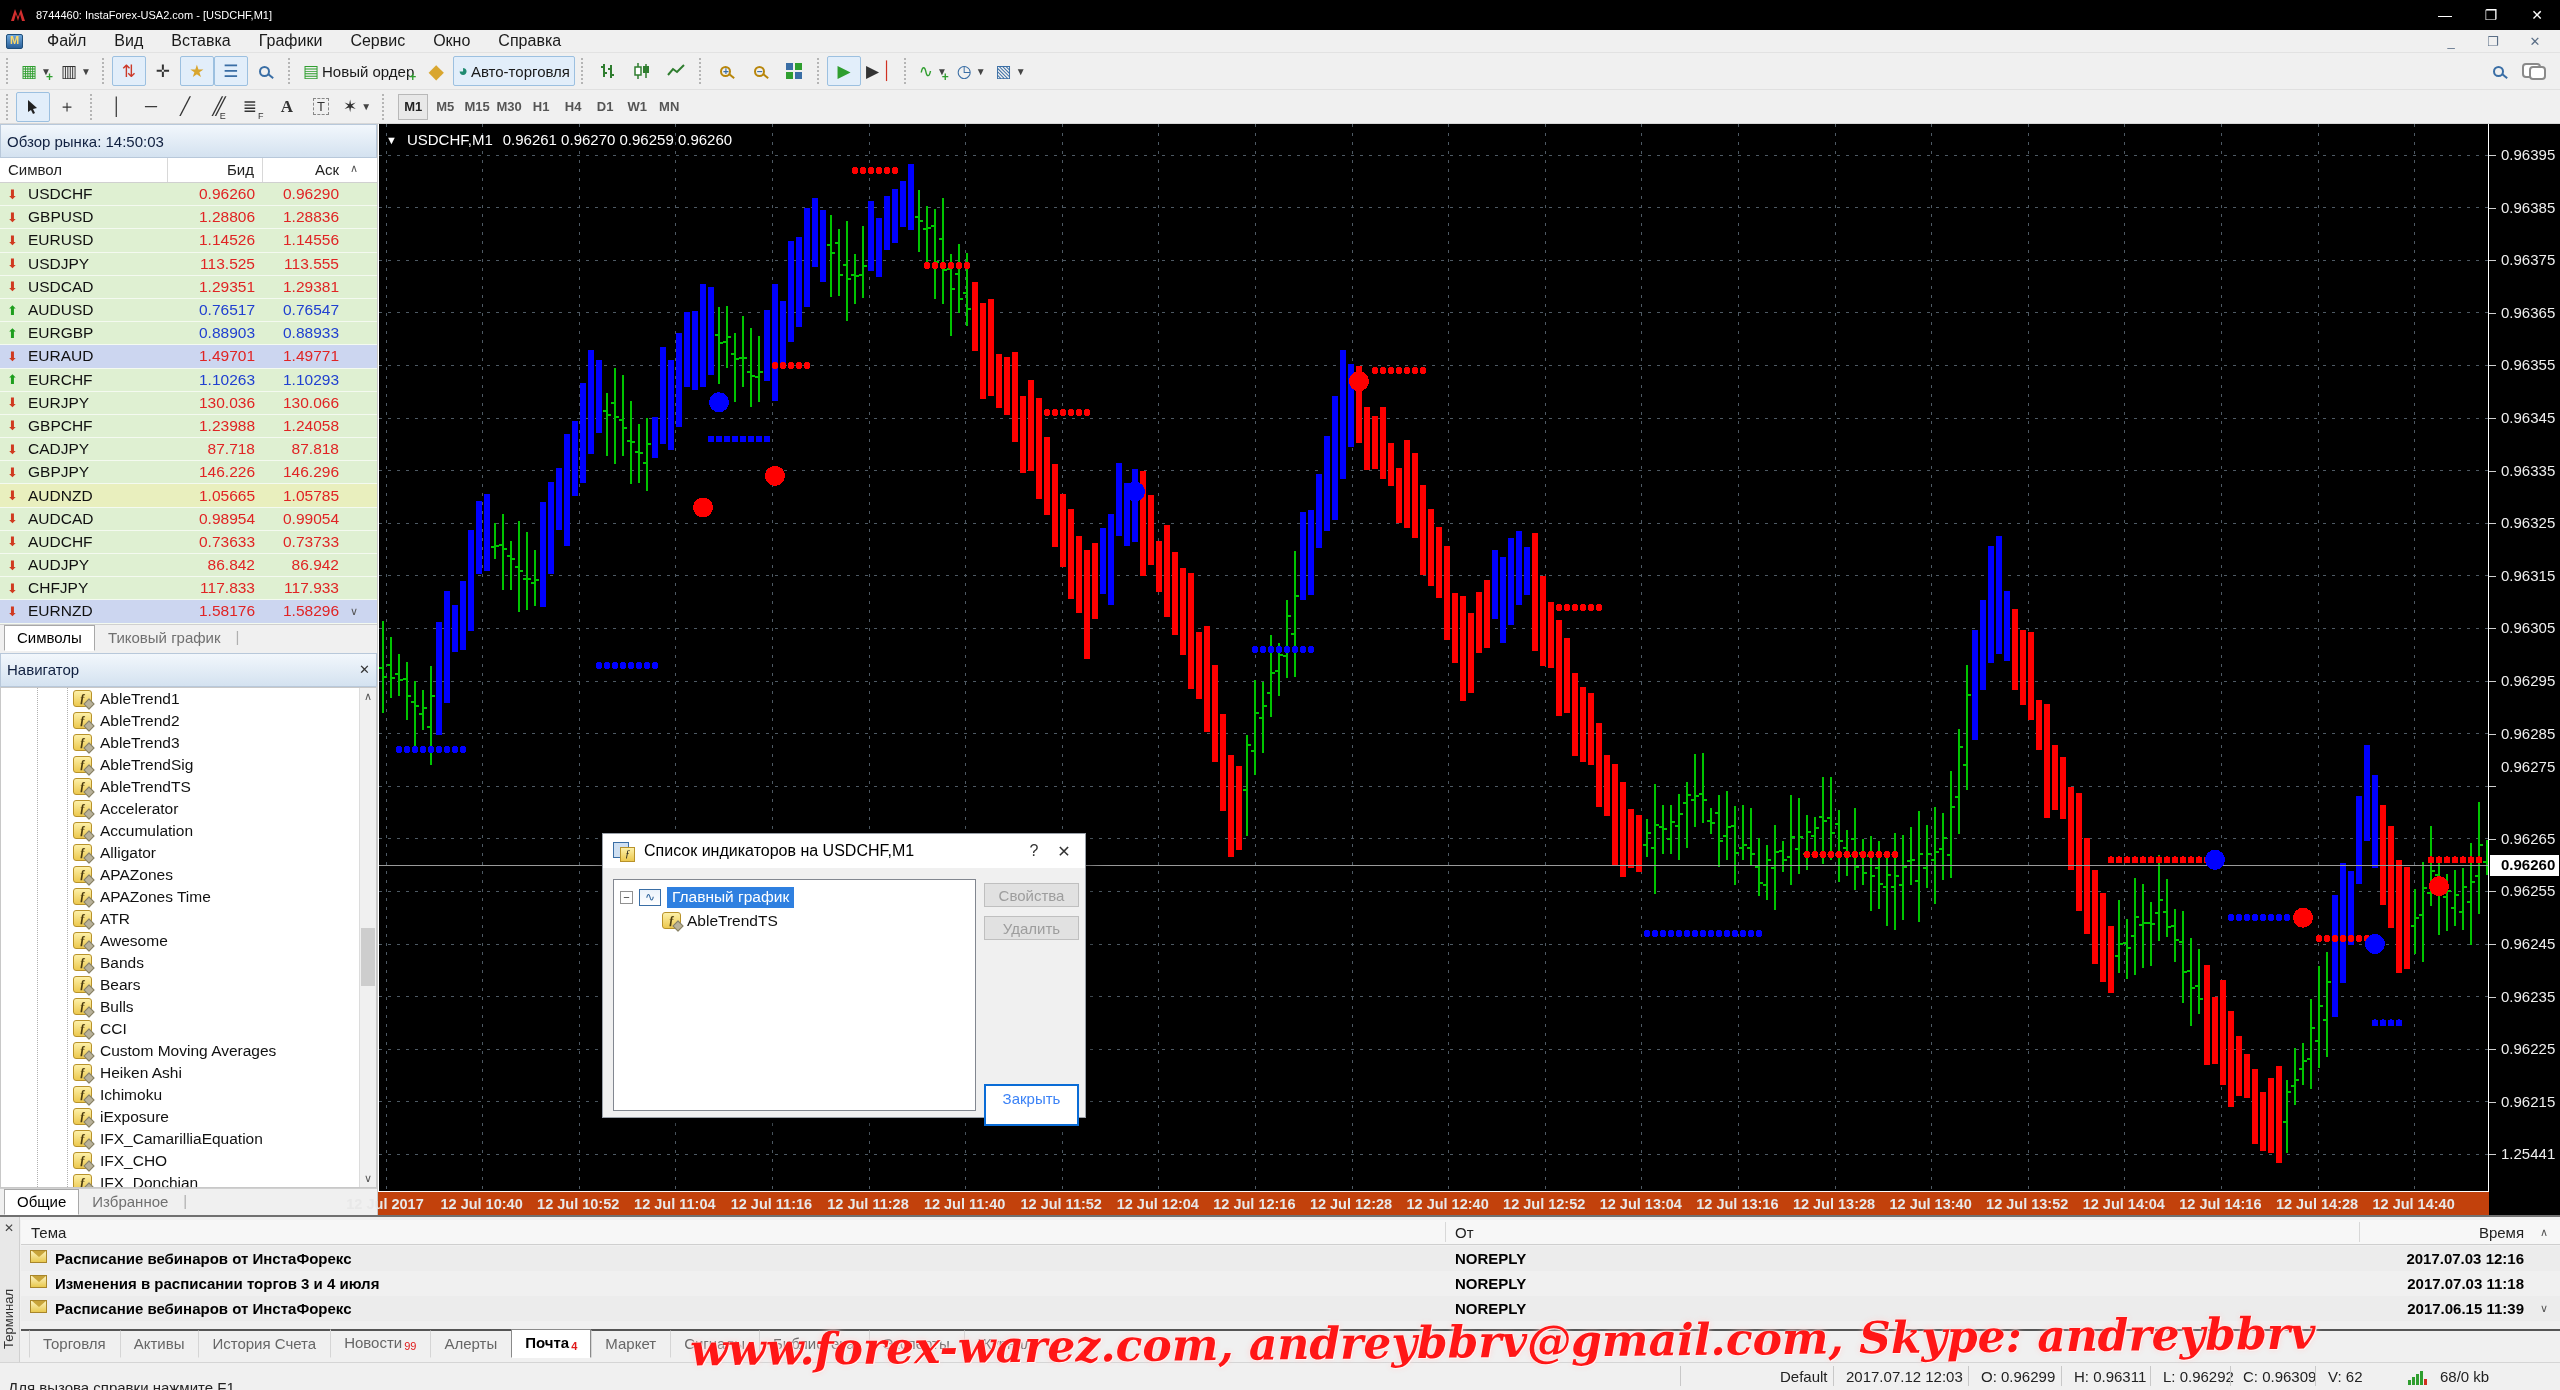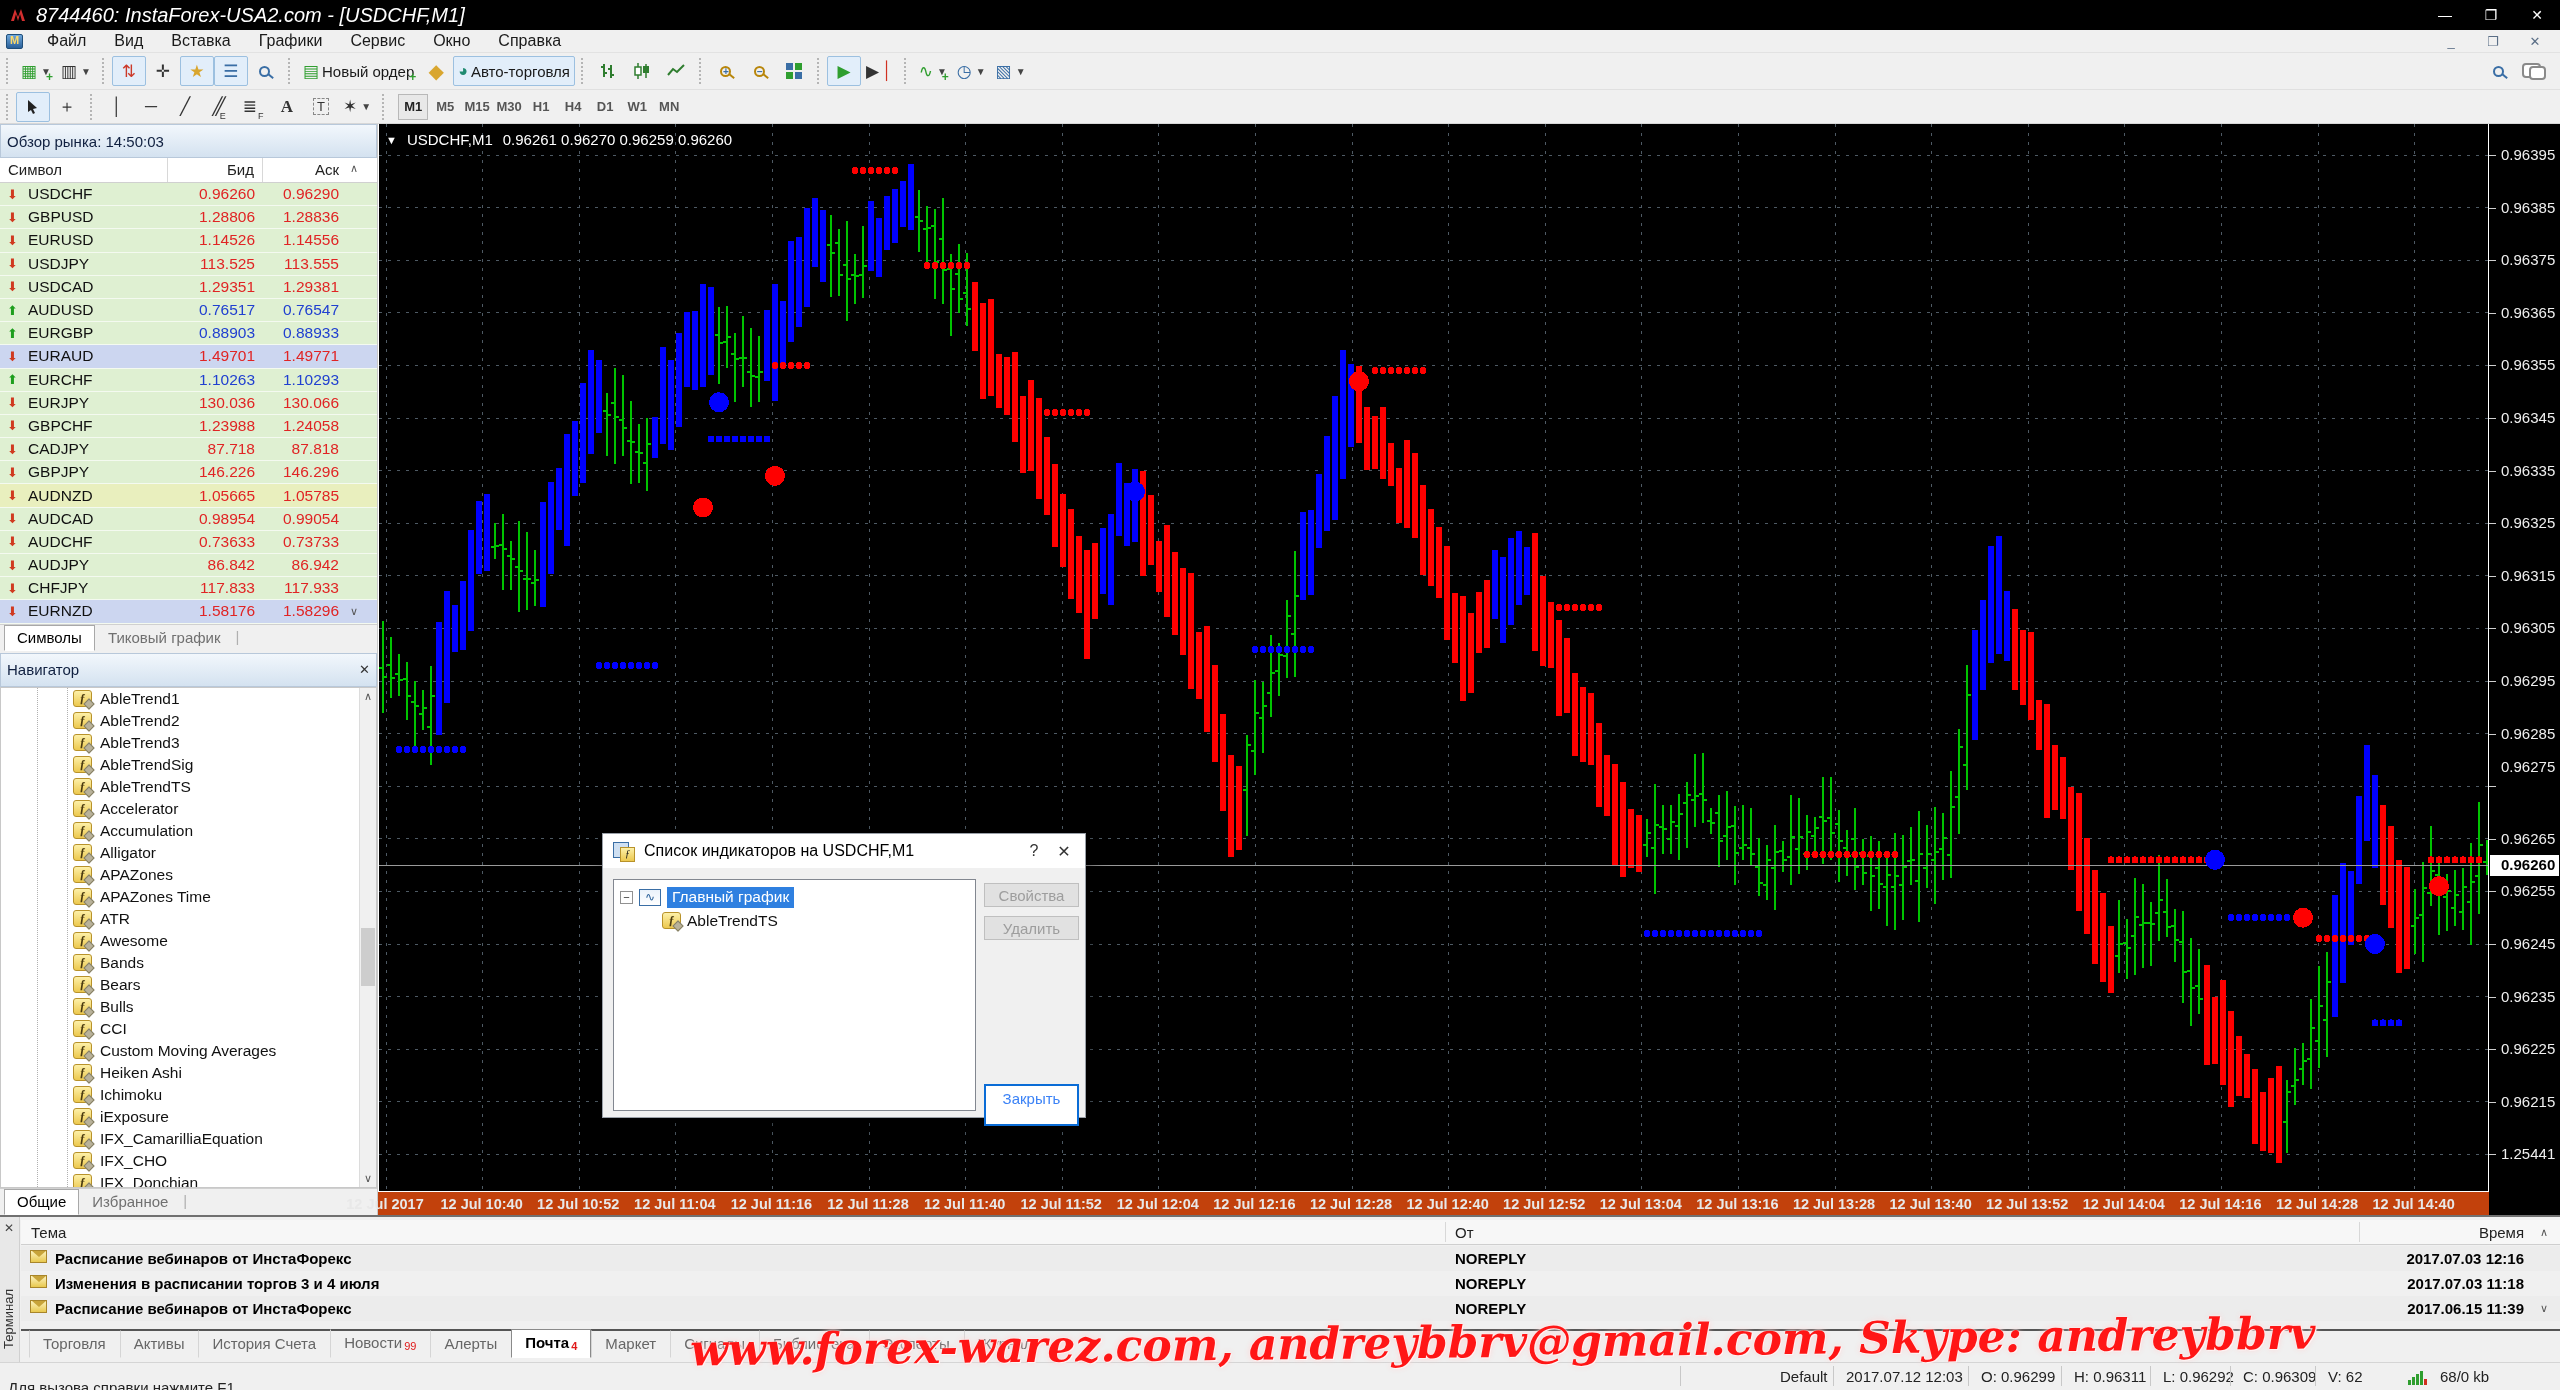--- a/index.html
+++ b/index.html
@@ -3,21 +3,21 @@
 <meta charset="utf-8">
 <style>
   * { box-sizing: border-box; margin:0; padding:0; }
   html,body { width:2560px; height:1390px; overflow:hidden; background:#f0f0f0;
     font-family:"Liberation Sans", sans-serif; font-size:15px; color:#111; }
 
   
   #titlebar { position:absolute; left:0; top:0; width:2560px; height:30px; background:#000;
     color:#fff; display:flex; align-items:center; }
   #titlebar .logo { width:20px; height:20px; margin:0 8px 0 8px; }
-  #titlebar .ttl { font-size:20px;font-style:italic; }
+  #titlebar .ttl { font-size:11px; }
   #titlebar .wctrls { margin-left:auto; display:flex; }
   #titlebar .wbtn { width:46px; height:30px; display:flex; align-items:center; justify-content:center;
     color:#fff; font-size:14px; }
 
   
   #menubar { position:absolute; left:0; top:30px; width:2560px; height:23px; background:#f0f0f0;
     display:flex; align-items:center; border-bottom:1px solid #e2e2e2; }
   #menubar .appico { width:17px; height:15px; margin:0 10px 0 6px; background:linear-gradient(#6fa8dc,#2a6099);
     border:1px solid #1f4e79; border-radius:2px; position:relative; }
   #menubar .appico::after{ content:"M"; position:absolute; left:3px; top:-1px; font-size:11px; color:#ffd966; font-weight:bold;}

